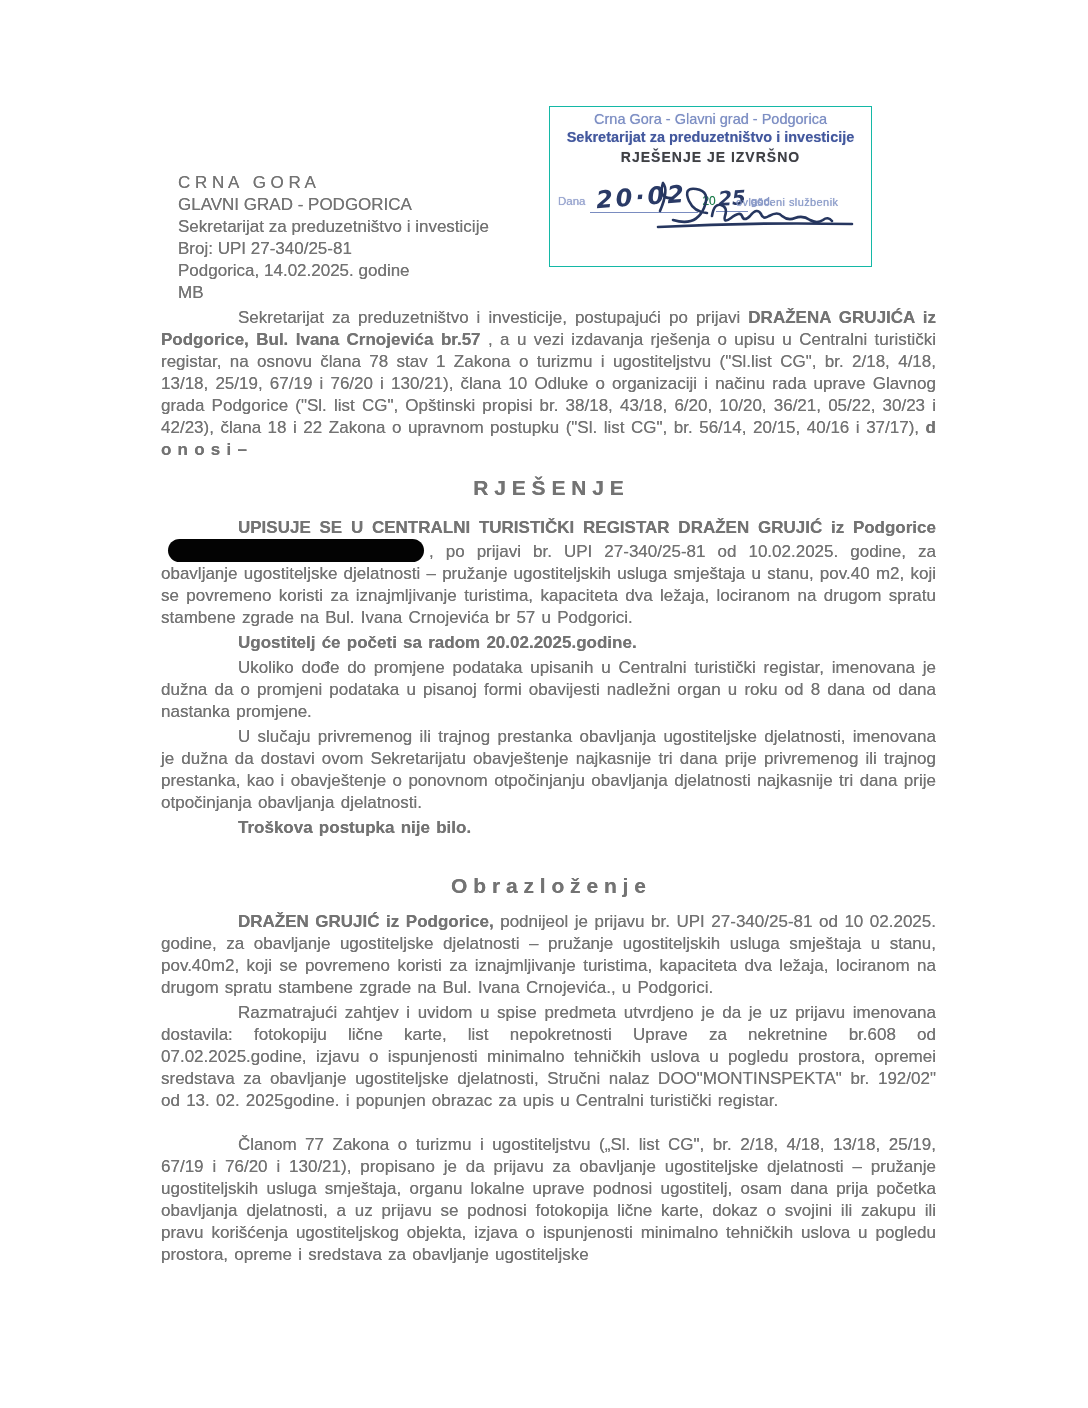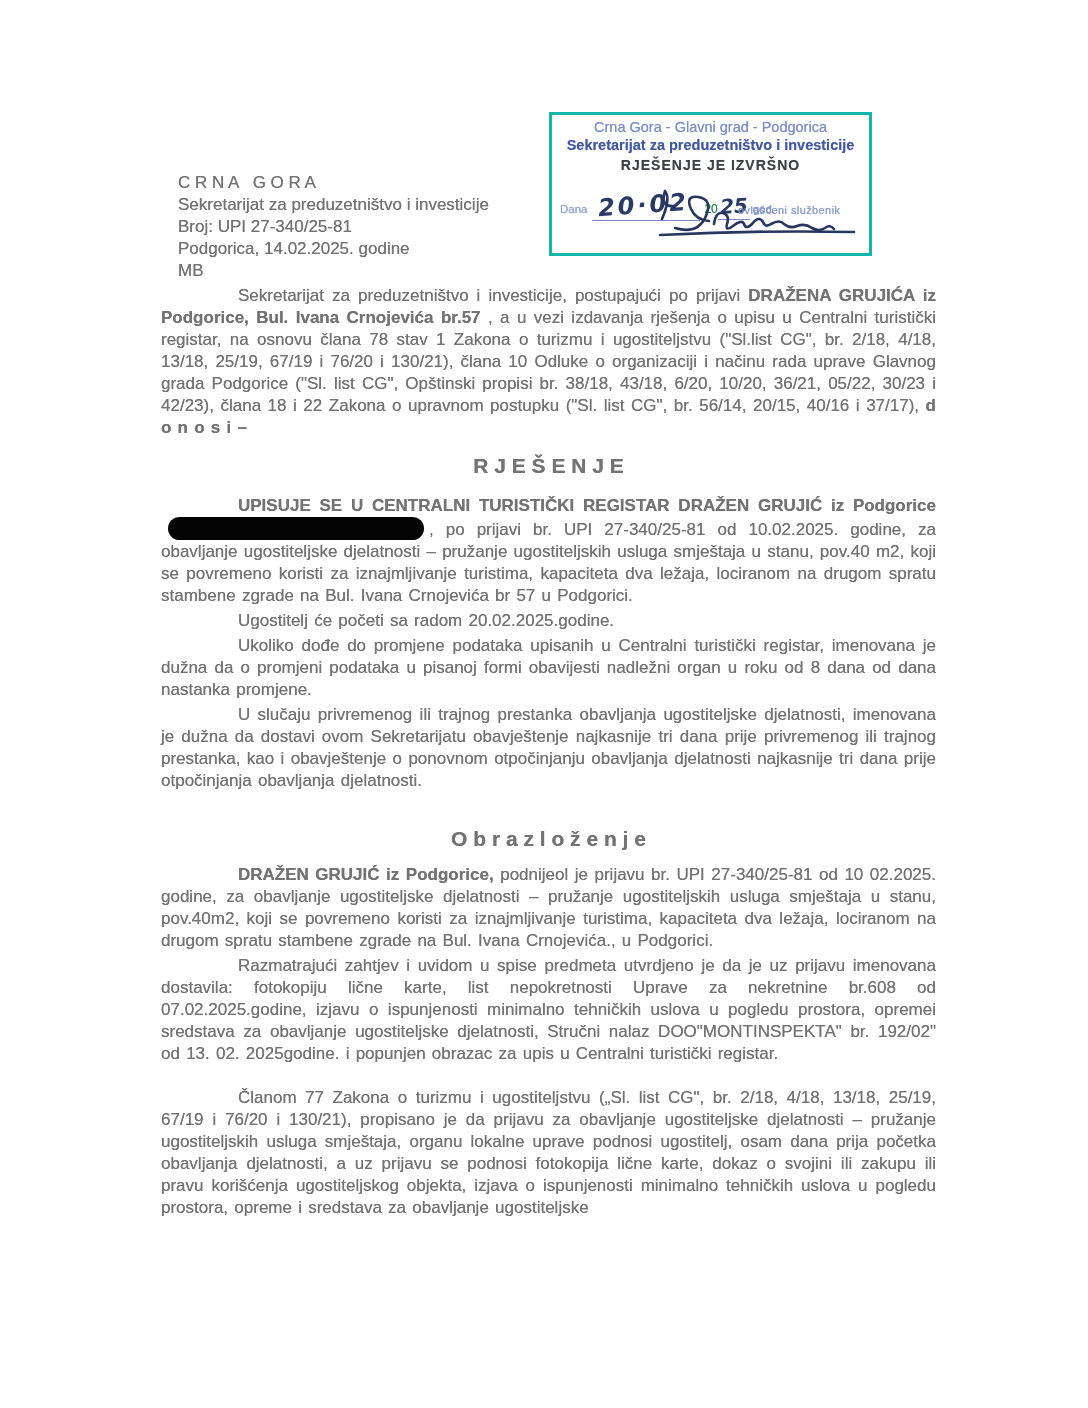--- a/index.html
+++ b/index.html
@@ -14,38 +14,38 @@
   
   .doc-column{
     position:absolute;left:158px;top:172px;width:781px;
     font-size:17px;line-height:22px;
     color:#737373;
     text-shadow:0 0 .5px rgba(30,30,30,.55);
   }
   .header-block{margin-left:20px;}
   .header-line{white-space:pre-wrap;}
   .para{margin:3px;text-align:justify;text-indent:77px;word-spacing:1.5px;}
-  .bold-line{font-weight:normal;}
+  .bold-line{font-weight:bold;}
   .b{font-weight:bold;}
   .doc-heading{
     text-align:center;font-weight:bold;font-size:21px;
     margin:0;white-space:pre-wrap;
   }
   #h-rjesenje{margin:16px 0 18px;}
   #h-obraz{margin:36px 0 14px;}
   #p-upis{margin-top:16px;}
   #p-obr3{margin-top:22px;}
   .redact{
     display:inline-block;width:256px;height:23px;background:#030303;
     border-radius:12px;vertical-align:-5px;margin:0 5px 0 7px;
   }
   
   .stamp{
-    position:absolute;left:549px;top:112px;width:323px;height:144px;
-    border:3px solid #14b8a6;box-sizing:border-box;
+    position:absolute;left:549px;top:106px;width:323px;height:161px;
+    border:1px solid #14b8a6;box-sizing:border-box;
     color:#44599e;
     text-shadow:0 0 .7px rgba(80,100,170,.6);
   }
   .stamp-line1{text-align:center;font-size:14.5px;line-height:18px;margin-top:3px;color:#7d8fc4;}
   .stamp-line2{text-align:center;font-size:14.5px;line-height:18px;font-weight:bold;color:#43589d;}
   .stamp-line3{text-align:center;font-size:14px;line-height:18px;font-weight:bold;letter-spacing:1px;color:#404040;margin-top:2px;}
   .stamp-date-row{
     position:absolute;left:8px;top:60px;display:flex;align-items:baseline;
     white-space:nowrap;
     margin-top:16px;
@@ -94,34 +94,36 @@
         <path d="M66 41 q2 -13 9 -11 q7 2 4 11 q-2 8 6 2 q9 -7 11 -2 q2 6 8 0 q7 -9 11 -2 q2 6 8 2 q9 -5 13 0 q6 5 13 2 q8 -3 15 2 q7 4 13 0 q5 -4 9 1"></path>
         <path d="M12 52 Q110 47 206 49"></path>
       </g>
     </svg>
   </div>
 
   <div class="doc-column">
 
     <div class="header-block">
       <div class="header-line">C R N A   G O R A</div>
+      <div class="header-line">GLAVNI GRAD - PODGORICA</div>
       <div class="header-line">Sekretarijat za preduzetništvo i investicije</div>
       <div class="header-line">Broj: UPI 27-340/25-81</div>
       <div class="header-line">Podgorica, 14.02.2025. godine</div>
       <div class="header-line">MB</div>
     </div>
 
     <p class="para" id="p-intro"><span>Sekretarijat za preduzetništvo i investicije, postupajući po prijavi </span><span class="b">DRAŽENA GRUJIĆA iz Podgorice, Bul. Ivana Crnojevića br.57</span><span> , a u vezi izdavanja rješenja o upisu u Centralni turistički registar, na osnovu člana 78 stav 1 Zakona o turizmu i ugostiteljstvu ("Sl.list CG", br. 2/18, 4/18, 13/18, 25/19, 67/19 i 76/20 i 130/21), člana 10 Odluke o organizaciji i načinu rada uprave Glavnog grada Podgorice ("Sl. list CG", Opštinski propisi br. 38/18, 43/18, 6/20, 10/20, 36/21, 05/22, 30/23 i 42/23), člana 18 i 22 Zakona o upravnom postupku ("Sl. list CG", br. 56/14, 20/15, 40/16 i 37/17), </span><span class="b">d o n o s i –</span></p>
 
     <h2 class="doc-heading" id="h-rjesenje">R J E Š E N J E</h2>
 
     <p class="para" id="p-upis"><span class="b">UPISUJE SE U CENTRALNI TURISTIČKI REGISTAR DRAŽEN GRUJIĆ iz Podgorice</span><span class="redact"></span><span>, po prijavi br. UPI 27-340/25-81 od 10.02.2025. godine, za obavljanje ugostiteljske djelatnosti – pružanje ugostiteljskih usluga smještaja u stanu, pov.40 m2, koji se povremeno koristi za iznajmljivanje turistima, kapaciteta dva ležaja, lociranom na drugom spratu stambene zgrade na Bul. Ivana Crnojevića br 57 u Podgorici.</span></p>
     <p class="para bold-line">Ugostitelj će početi sa radom 20.02.2025.godine.</p>
     <p class="para">Ukoliko dođe do promjene podataka upisanih u Centralni turistički registar, imenovana je dužna da o promjeni podataka u pisanoj formi obavijesti nadležni organ u roku od 8 dana od dana nastanka promjene.</p>
     <p class="para">U slučaju privremenog ili trajnog prestanka obavljanja ugostiteljske djelatnosti, imenovana je dužna da dostavi ovom Sekretarijatu obavještenje najkasnije tri dana prije privremenog ili trajnog prestanka, kao i obavještenje o ponovnom otpočinjanju obavljanja djelatnosti najkasnije tri dana prije otpočinjanja obavljanja djelatnosti.</p>
+    <p class="para bold-line">Troškova postupka nije bilo.</p>
 
     <h2 class="doc-heading" id="h-obraz">O b r a z l o ž e n j e</h2>
 
     <p class="para"><span class="b">DRAŽEN GRUJIĆ iz Podgorice,</span><span> podnijeol je prijavu br. UPI 27-340/25-81 od 10 02.2025. godine, za obavljanje ugostiteljske djelatnosti – pružanje ugostiteljskih usluga smještaja u stanu, pov.40m2, koji se povremeno koristi za iznajmljivanje turistima, kapaciteta dva ležaja, lociranom na drugom spratu stambene zgrade na Bul. Ivana Crnojevića., u Podgorici.</span></p>
     <p class="para">Razmatrajući zahtjev i uvidom u spise predmeta utvrdjeno je da je uz prijavu imenovana dostavila: fotokopiju lične karte, list nepokretnosti Uprave za nekretnine br.608 od 07.02.2025.godine, izjavu o ispunjenosti minimalno tehničkih uslova u pogledu prostora, opremei sredstava za obavljanje ugostiteljske djelatnosti, Stručni nalaz DOO"MONTINSPEKTA" br. 192/02" od 13. 02. 2025godine. i popunjen obrazac za upis u Centralni turistički registar.</p>
     <p class="para" id="p-obr3">Članom 77 Zakona o turizmu i ugostiteljstvu („Sl. list CG", br. 2/18, 4/18, 13/18, 25/19, 67/19 i 76/20 i 130/21), propisano je da prijavu za obavljanje ugostiteljske djelatnosti – pružanje ugostiteljskih usluga smještaja, organu lokalne uprave podnosi ugostitelj, osam dana prija početka obavljanja djelatnosti, a uz prijavu se podnosi fotokopija lične karte, dokaz o svojini ili zakupu ili pravu korišćenja ugostiteljskog objekta, izjava o ispunjenosti minimalno tehničkih uslova u pogledu prostora, opreme i sredstava za obavljanje ugostiteljske</p>
 
   </div>
 </div>
 

